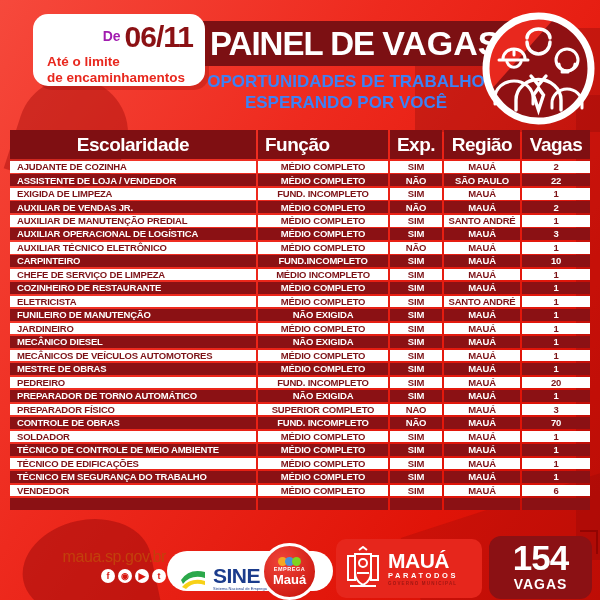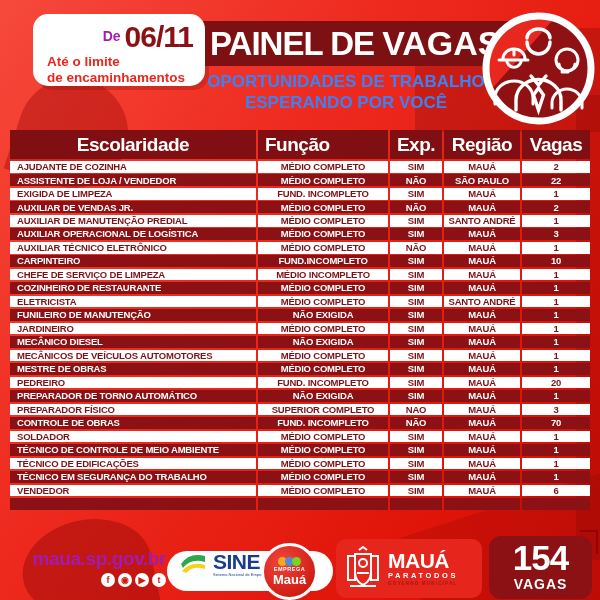--- a/index.html
+++ b/index.html
@@ -44,27 +44,27 @@
   .thead{height:29px;margin-bottom:2px;}
   .cell{display:flex;align-items:center;justify-content:center;line-height:1;
     font-weight:bold;font-size:9.5px;letter-spacing:-0.2px;overflow:hidden;white-space:nowrap;}
   .hcell{background:#7f0f12;color:#fff;font-size:19px;font-weight:bold;letter-spacing:-0.5px;}
   .cell-funcao{justify-content:flex-start;padding-left:7px;}
   .light .cell{background:#fff;color:#7c1216;}
   .dark .cell{background:#8b1114;color:#fff;}
 
   
   .site-block{position:absolute;z-index:2;left:28px;top:548px;width:138px;text-align:right;}
-  .site-url{color:#a21caf;font-weight:bold;font-size:19px;letter-spacing:-0.4px;}
+  .site-url{color:#c2410c;font-weight:normal;font-size:16px;letter-spacing:-0.4px;}
   .social-row{display:flex;gap:3px;justify-content:flex-end;margin-top:3px;}
   .social{width:14px;height:14px;border-radius:50%;background:#fff;color:#d8150d;
     font-size:9px;font-weight:900;display:flex;align-items:center;justify-content:center;}
 
   .sine-pill{position:absolute;z-index:1;left:167px;top:551px;width:166px;height:40px;
-    background:#fff;border-radius:20px;display:flex;align-items:flex-start;padding-left:12px;
+    background:#fff;border-radius:20px;display:flex;align-items:flex-end;padding-left:12px;
     box-sizing:border-box;}
   .sine-text{margin-left:6px;}
   .sine-word{color:#1b3c8c;font-weight:900;font-size:21px;letter-spacing:-0.5px;line-height:1;}
   .sine-sub{color:#1b3c8c;font-size:4px;line-height:1;margin-top:1px;}
 
   .emprega-circle{position:absolute;z-index:2;left:261px;top:543px;width:57px;height:57px;
     border-radius:50%;background:radial-gradient(circle at 35% 30%,#f0443a,#c50f07);
     border:3px solid #fff;box-sizing:border-box;display:flex;flex-direction:column;
     align-items:center;justify-content:center;}
   .dots{display:flex;margin-bottom:1px;}

